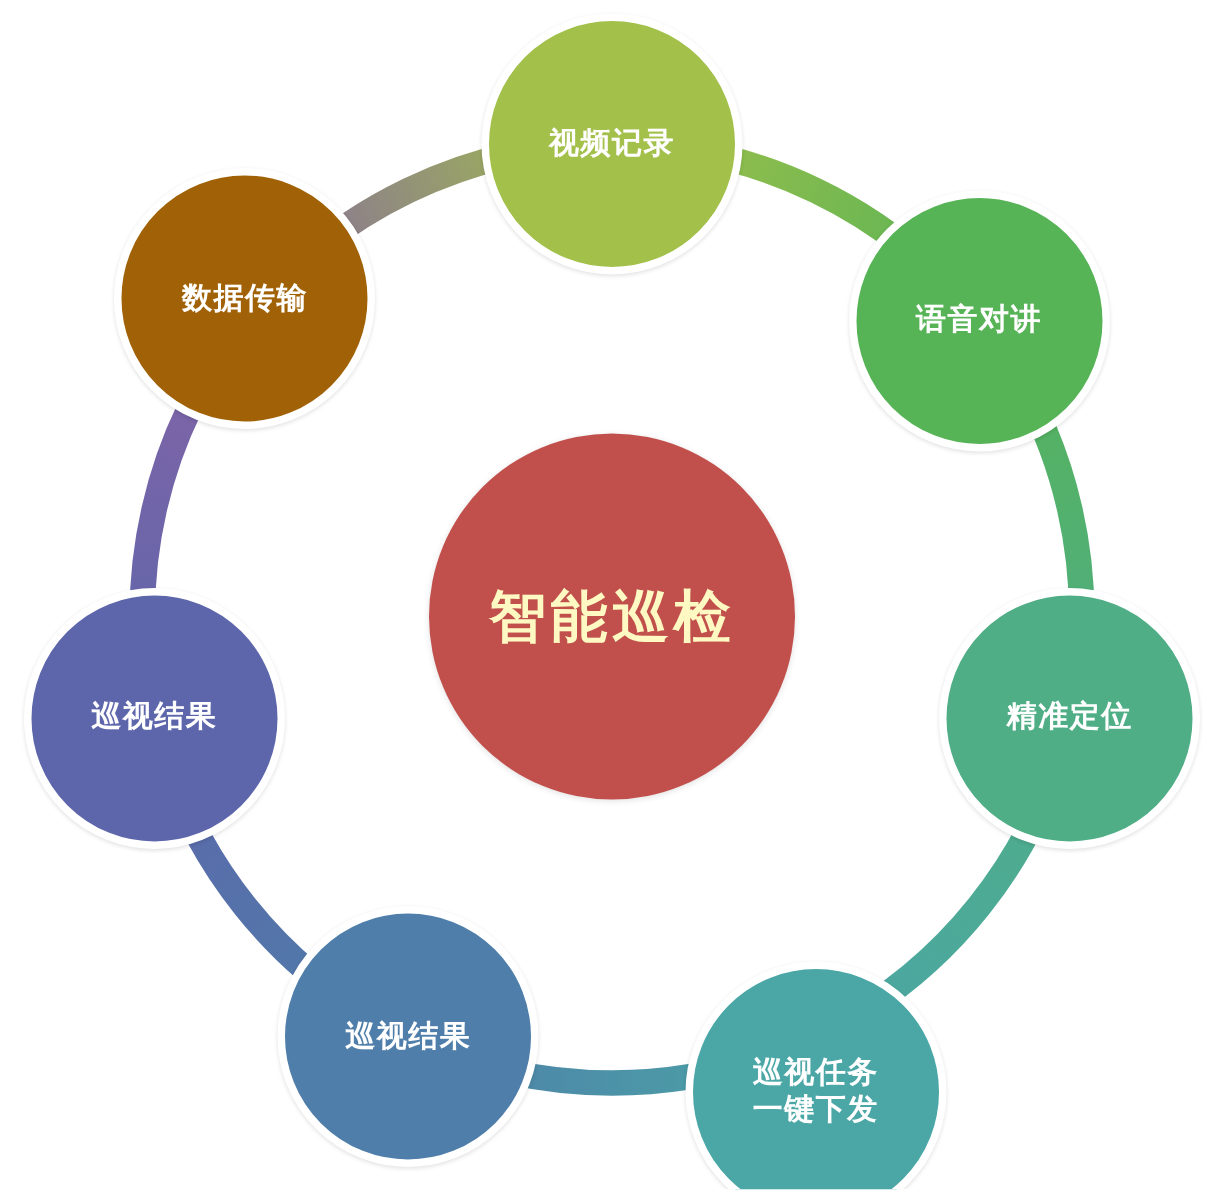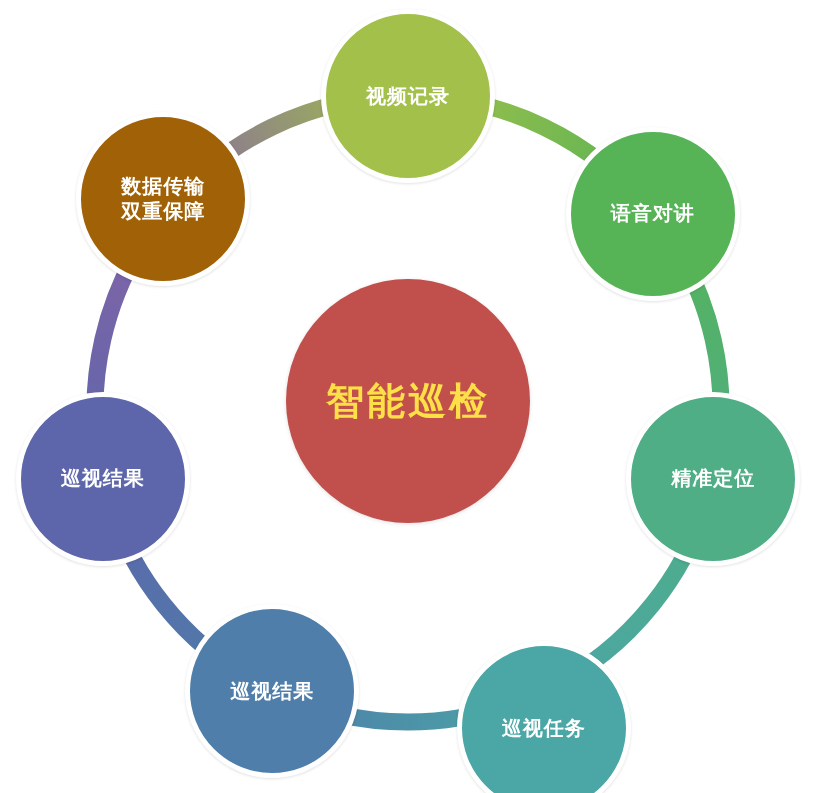--- a/index.html
+++ b/index.html
@@ -115,35 +115,35 @@
         </div>
       </div>
       <div class="node" style="left: 713.152px; top: 478.649px; background: rgb(79, 174, 133);">
         <div class="node-label">
           <div>精准定位</div>
         </div>
       </div>
       <div class="node" style="left: 543.806px; top: 728px; background: rgb(75, 166, 166);">
         <div class="node-label">
           <div>巡视任务</div>
+          <div>一键下发</div>
         </div>
       </div>
       <div class="node" style="left: 272.194px; top: 691.003px; background: rgb(78, 126, 169);">
         <div class="node-label">
           <div>巡视结果</div>
         </div>
       </div>
       <div class="node" style="left: 102.848px; top: 478.649px; background: rgb(93, 102, 171);">
         <div class="node-label">
           <div>巡视结果</div>
         </div>
       </div>
       <div class="node" style="left: 163.287px; top: 199px; background: #a16207;">
         <div class="node-label">
           <div>数据传输</div>
-          <div>双重保障</div>
         </div>
       </div>
     </div>
-  <div class="center-node" style="left: 408px; top: 401px; background: rgb(193, 80, 76); color: #fde047; font-family: Liberation Mono, monospace;">
+  <div class="center-node" style="left: 408px; top: 411px; background: rgb(193, 80, 76); color: #fef9c3; font-family: Liberation Mono, monospace;">
     <span>智能巡检</span>
   </div>
 </div>
 
 </body></html>

